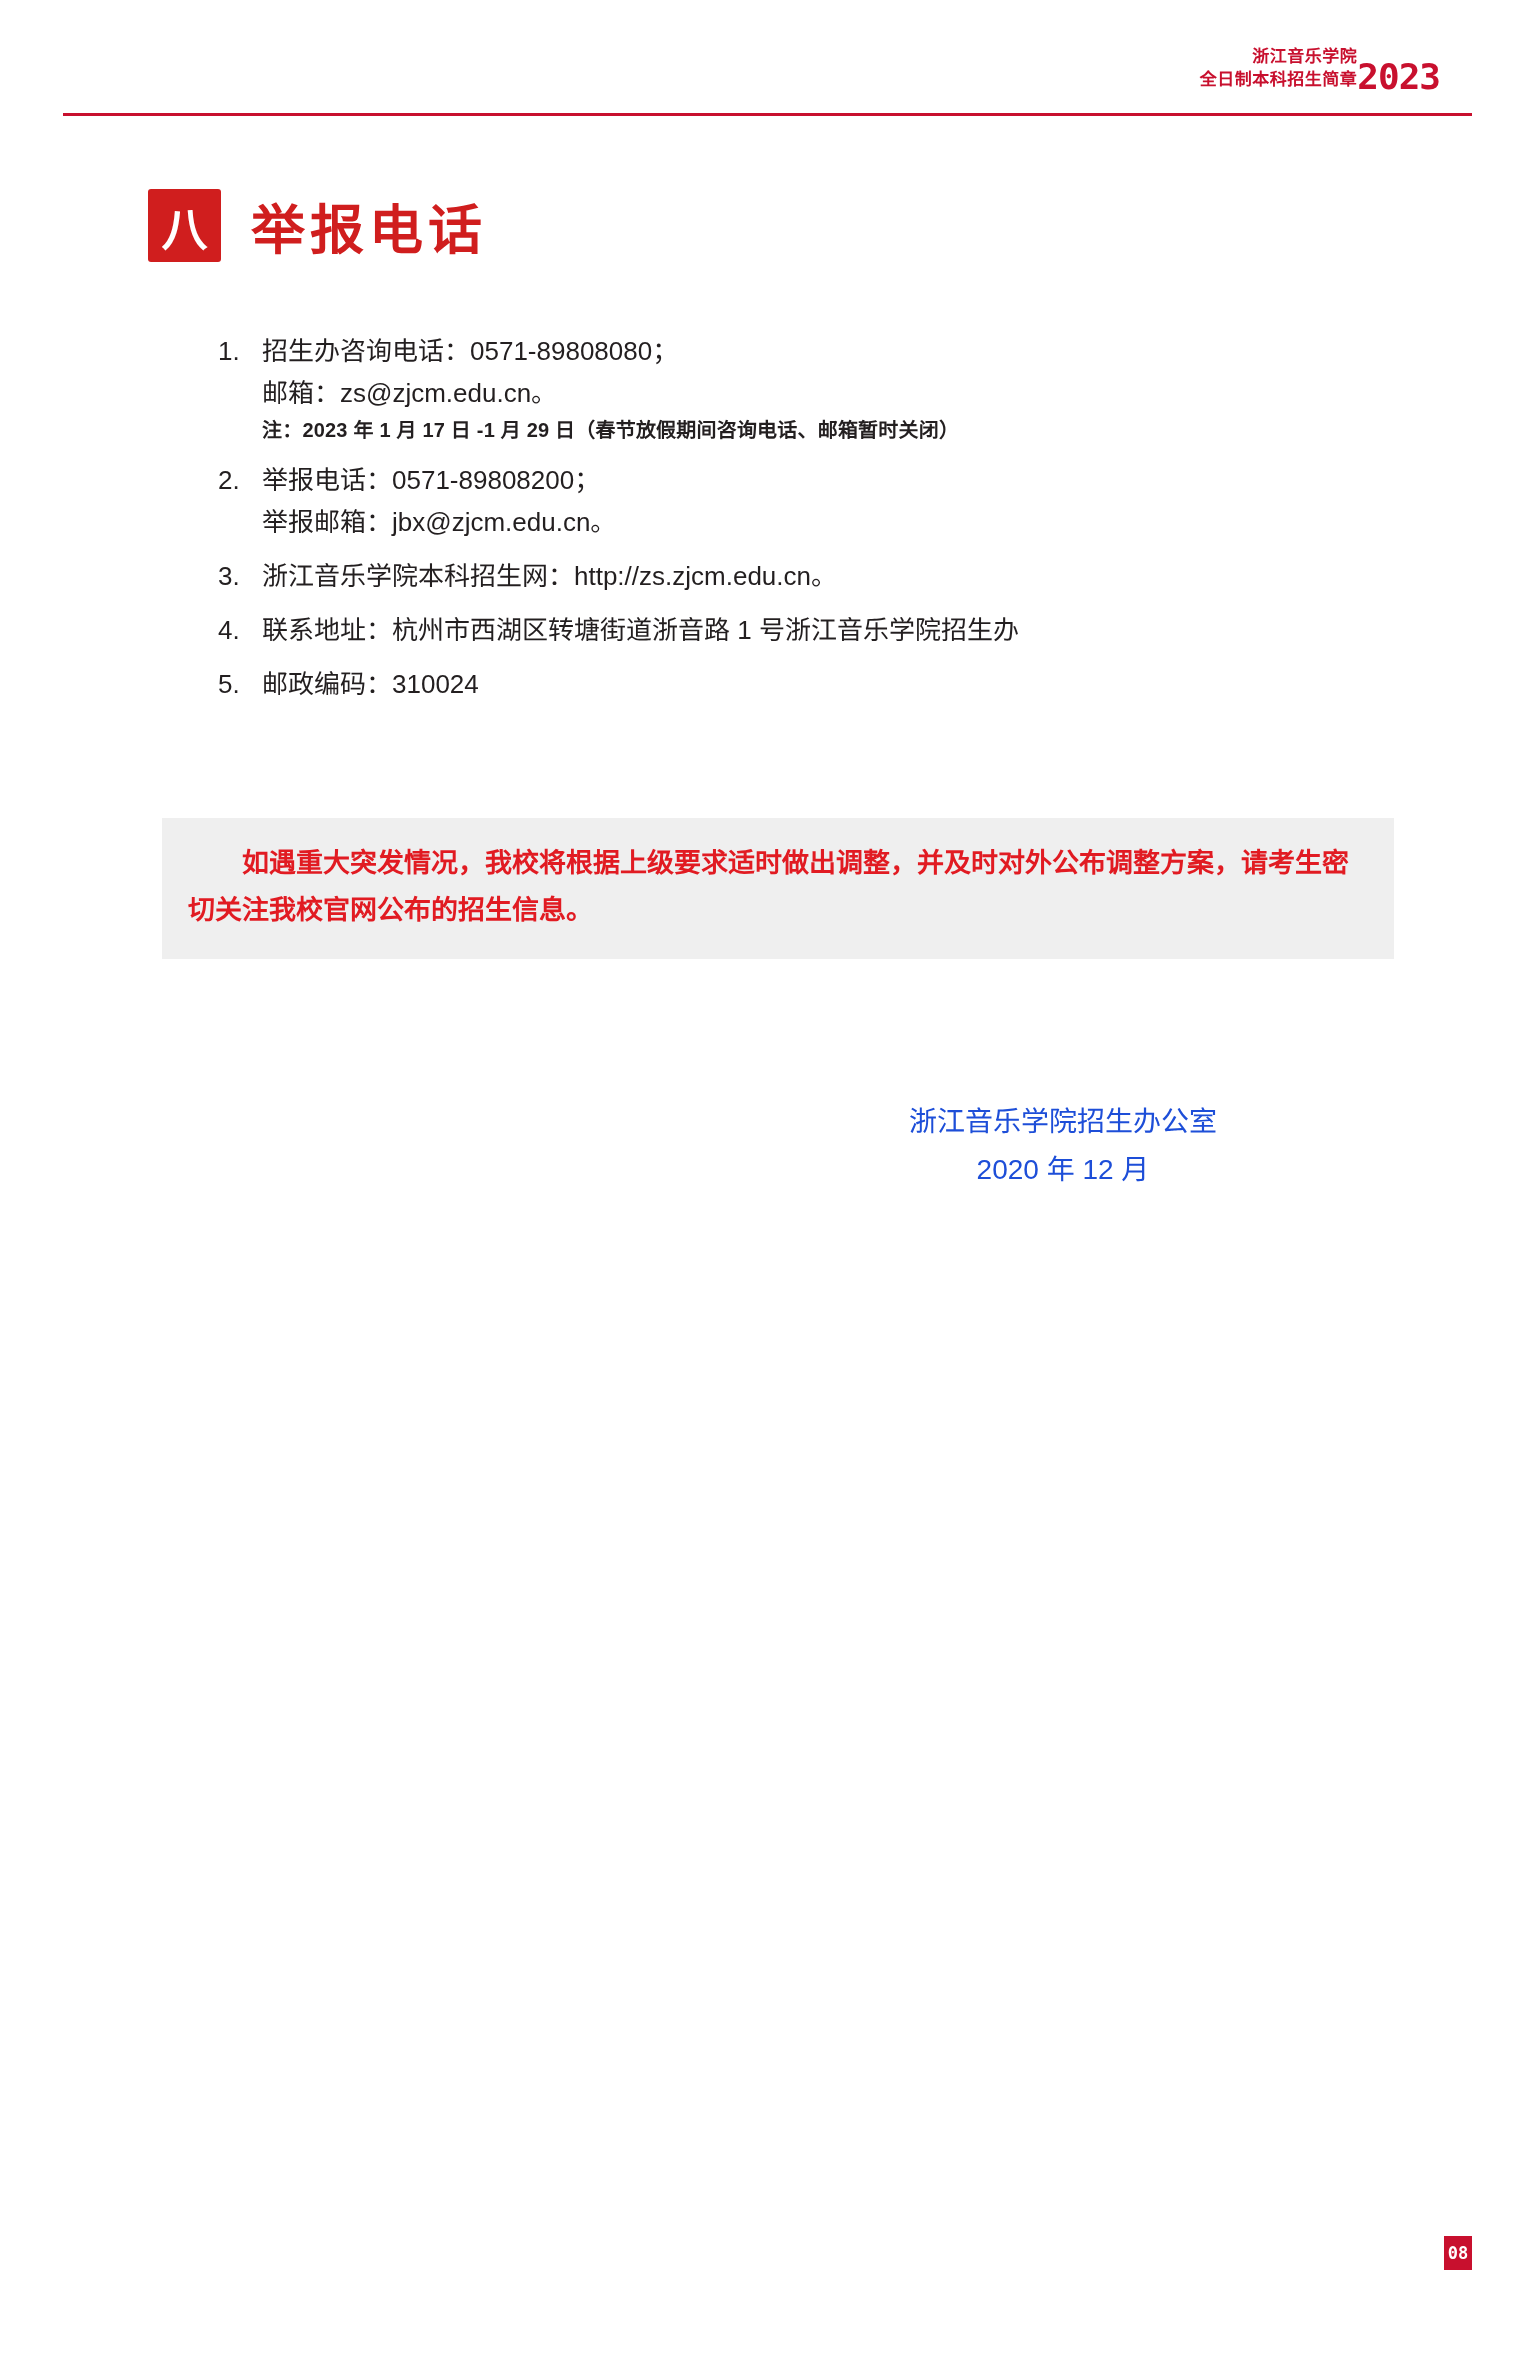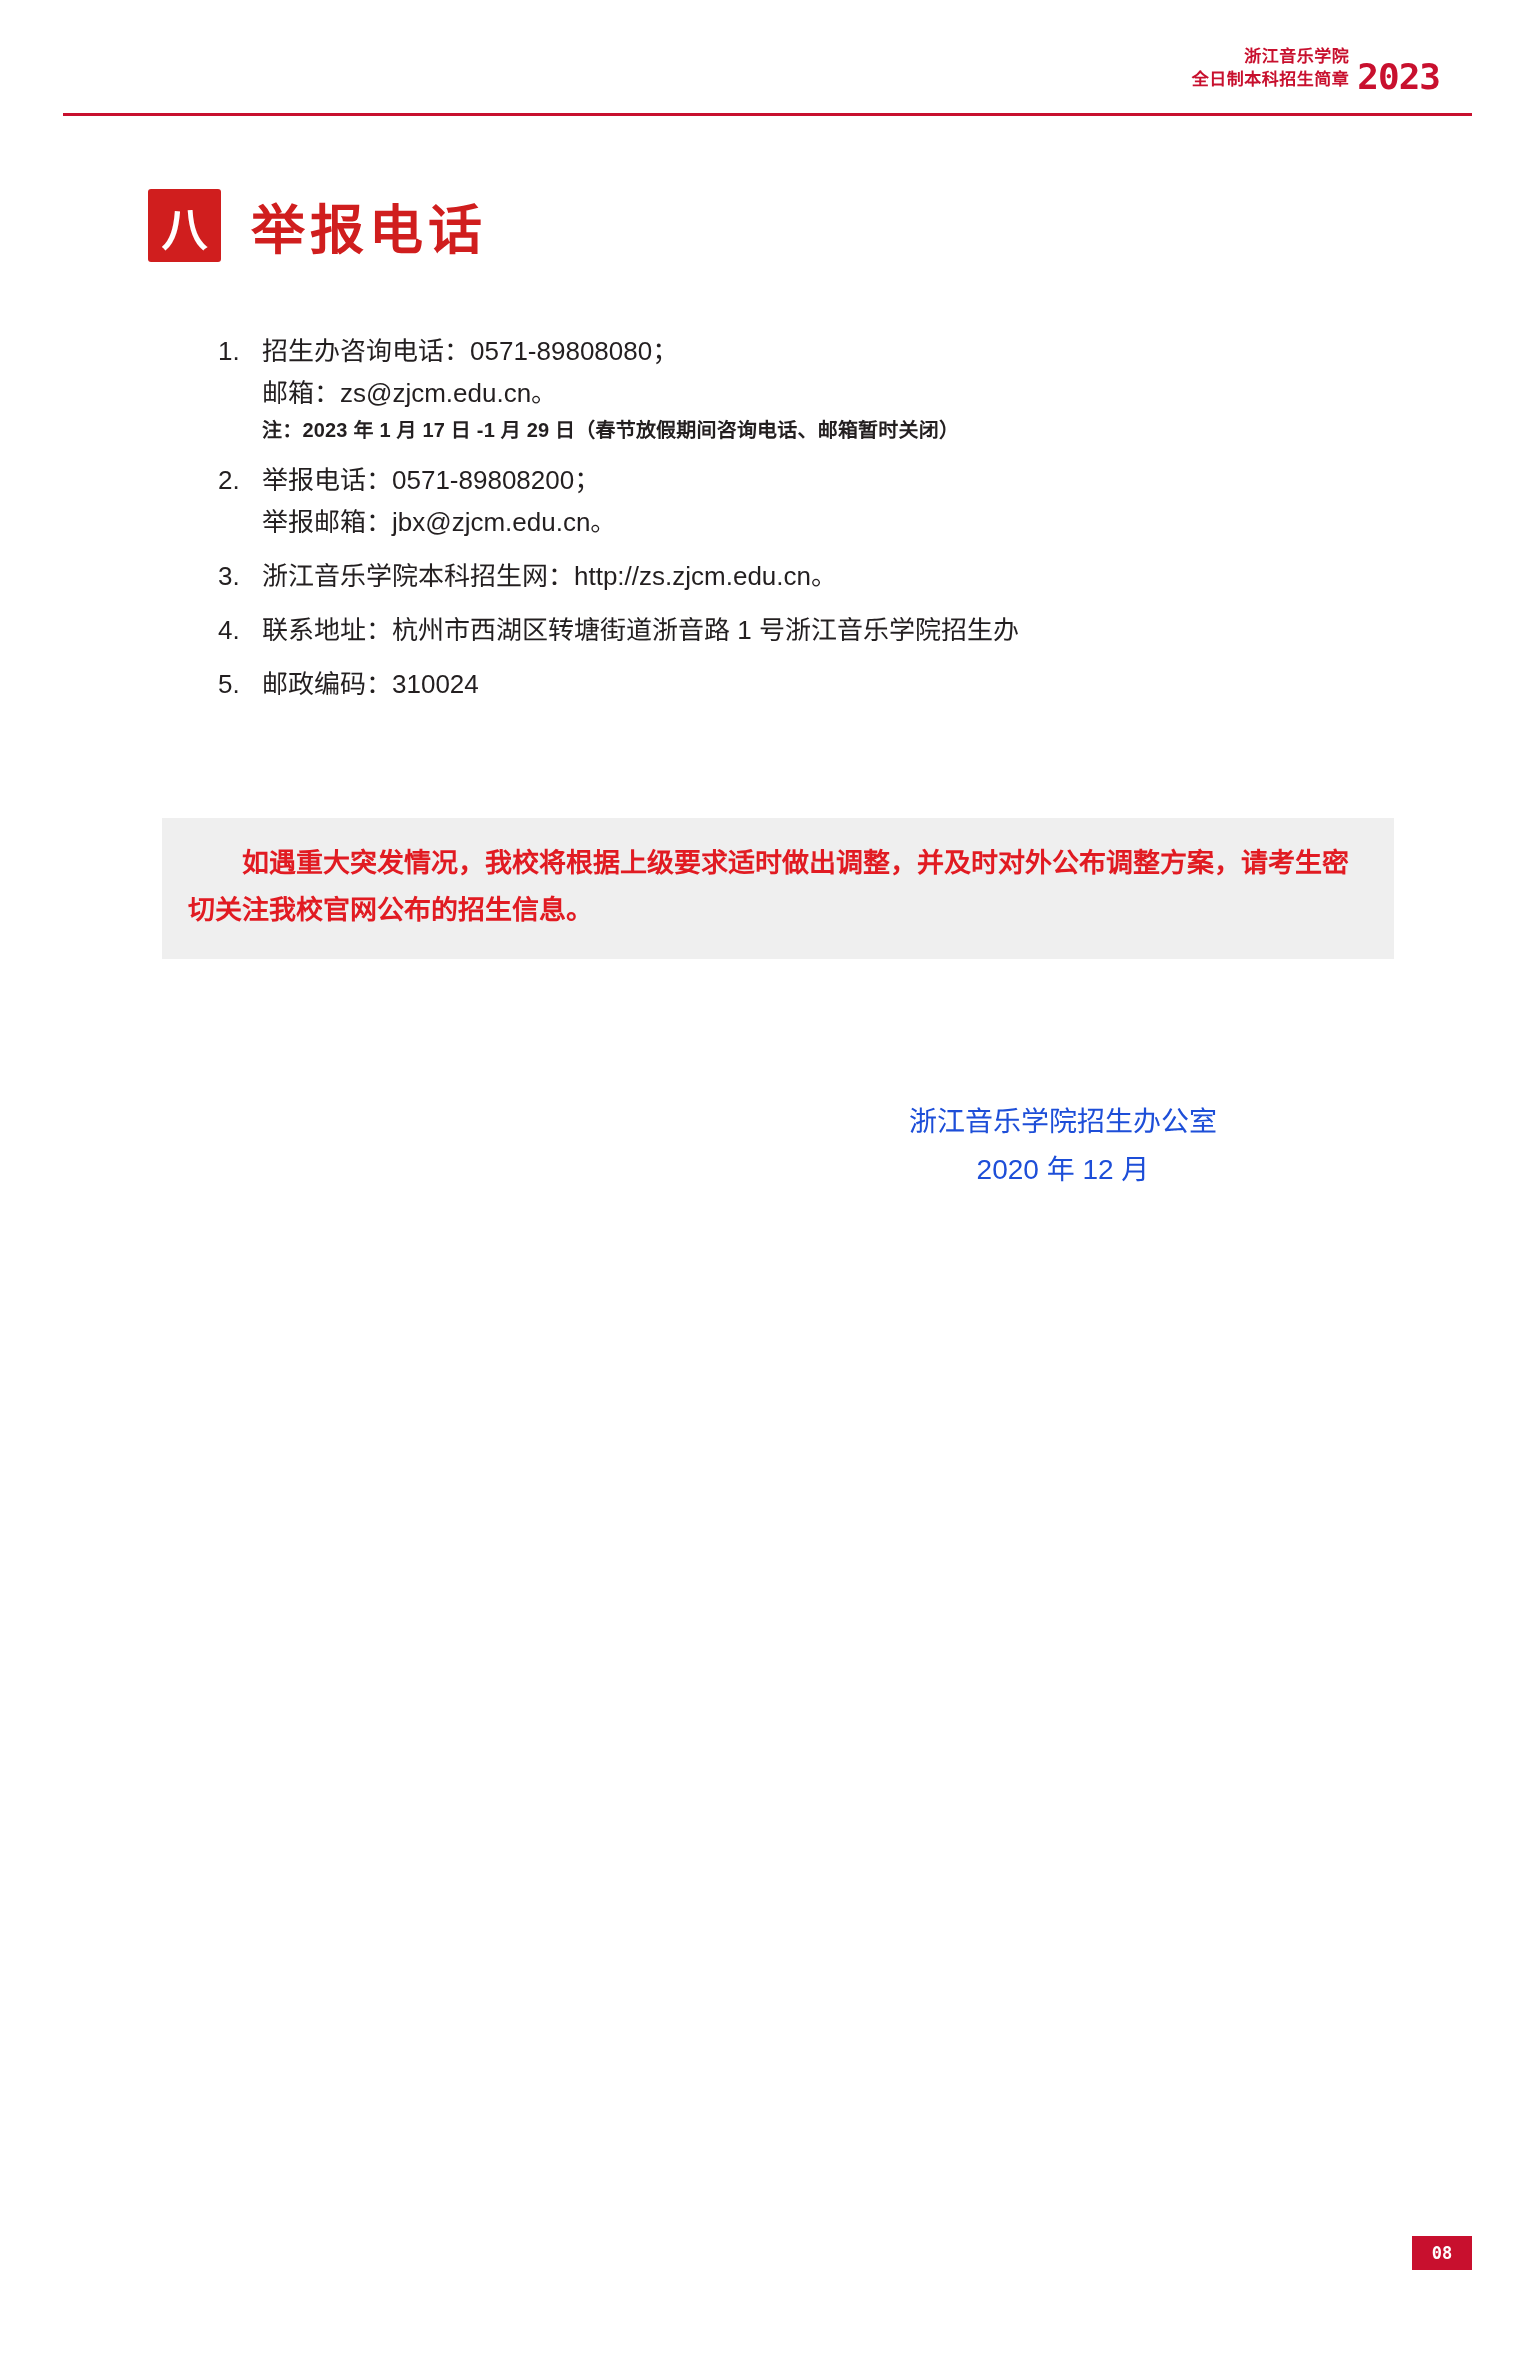--- a/index.html
+++ b/index.html
@@ -23,21 +23,21 @@
     left: 0;
     width: 1535px;
     height: 120px;
   }
   .header-text-block {
     position: absolute;
     right: 95px;
     top: 44px;
     display: flex;
     align-items: flex-end;
-    gap: 8px;
+    gap: 0;
   }
   .header-lines {
     display: flex;
     flex-direction: column;
     align-items: flex-end;
     line-height: 1.35;
   }
   .header-line {
     font-size: 17px;
     color: #c8102e;
@@ -156,21 +156,21 @@
     font-size: 28px;
     color: #1d4ed8;
     line-height: 1.7;
   }
 
   
   .page-number {
     position: absolute;
     right: 63px;
     bottom: 92px;
-    width: 60px;
+    width: 28px;
     height: 34px;
     background: #c8102e;
     color: #ffffff;
     font-size: 17px;
     font-weight: 700;
     display: flex;
     align-items: center;
     justify-content: center;
     font-family: "DejaVu Sans Mono", monospace;
   }

